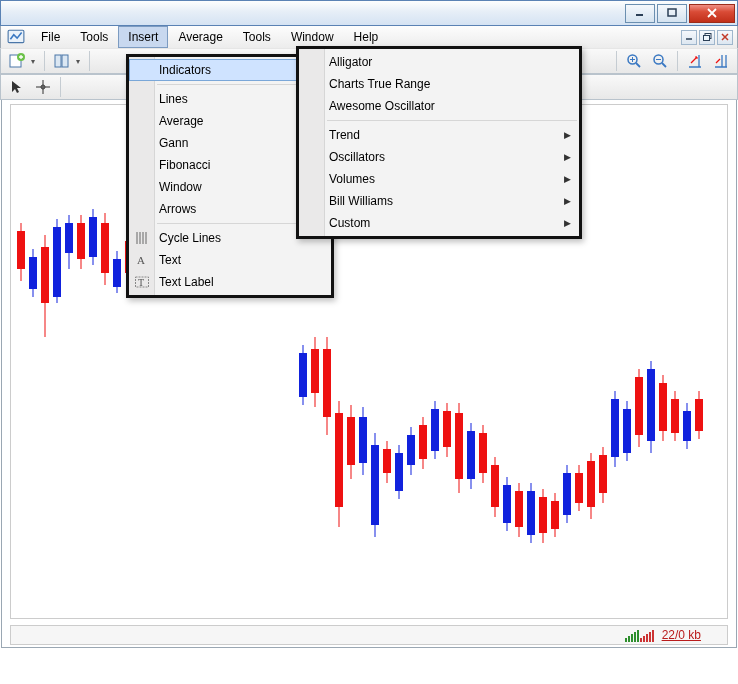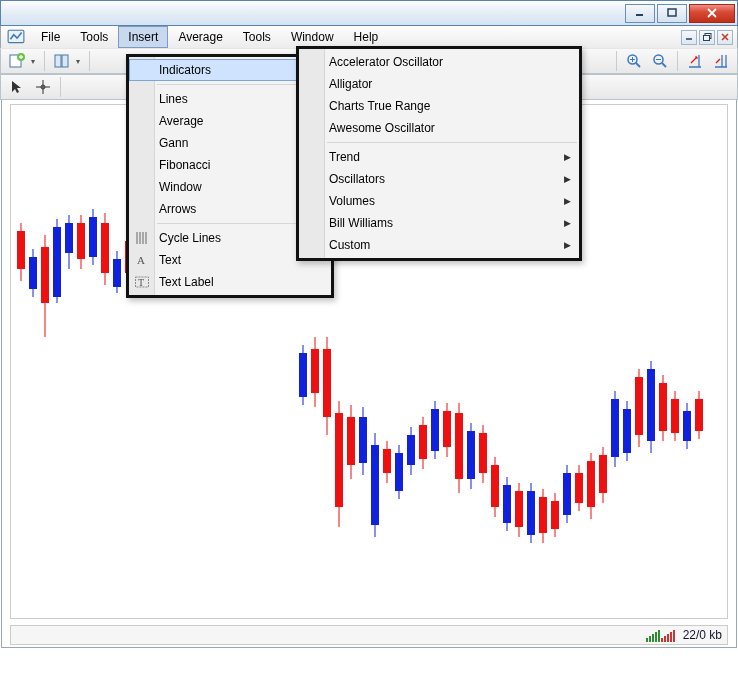--- a/index.html
+++ b/index.html
@@ -29,21 +29,21 @@
 .tb-btn { width: 24px; height: 22px; display: flex; align-items: center; justify-content: center; border: 1px solid transparent; }
 .tb-sep { width: 1px; height: 20px; background: #c5ccd2; margin: 0 3px; }
 .tb-dd { width: 8px; font-size: 8px; color: #555; }
 .chart-area { position: relative; width: 736px; height: 548px; border: 1px solid #9aa7b3; border-top: none; margin-left: 1px; background: #fff; overflow: hidden; }
 .chart-inner { position: absolute; left: 8px; top: 4px; right: 8px; bottom: 28px; background: #fff; border: 1px solid #ccc; }
 .status { position: absolute; left: 8px; right: 8px; bottom: 2px; height: 20px; border: 1px solid #ccc; background: #f6f6f6; display: flex; align-items: center; }
 .status-spacer { flex: 1; }
 .conn-bars { display: flex; align-items: flex-end; gap: 1px; height: 14px; margin-right: 8px; }
 .conn-bars span { width: 2px; background: #2e8f2e; }
 .conn-bars span.r { background: #c33; }
-.status-text { margin-right: 5px; color: #0f172a; }
+.status-text { margin-right: 26px; color: #b91c1c; text-decoration: underline; }
 
 
 .menu { position: absolute; background: #f3f3f3; border: 1px solid #9ea8b1; box-shadow: 2px 3px 6px rgba(0,0,0,.25); z-index: 100; }
 .menu.heavy { border: 3px solid #111; }
 .menu .iconcol { position: absolute; left: 0; top: 0; bottom: 0; width: 26px; background: #eae9e9; border-right: 1px solid #d6d6d6; }
 .menu-items { position: relative; padding: 2px 0; }
 .mi { display: flex; align-items: center; height: 22px; padding: 0 24px 0 30px; white-space: nowrap; cursor: default; position: relative; }
 .mi.hover { background: #cfe3ff; border: 1px solid #7aa7d8; padding: 0 23px 0 29px; height: 22px; }
 .mi .arrow { position: absolute; right: 8px; font-size: 9px; color: #333; }
 .mi .icn { position: absolute; left: 4px; width: 18px; height: 18px; display: flex; align-items: center; justify-content: center; }
@@ -439,23 +439,20 @@
         </span>
         <span>Text Label</span>
       </div>
     </div>
 </div>
 
 <div class="menu heavy" id="indicators-menu">
   <div class="iconcol"></div>
   <div class="menu-items" id="indicators-menu-items">
       <div class="mi">
-        <span>Accelerator Oscillator</span>
-      </div>
-      <div class="mi">
         <span>Alligator</span>
       </div>
       <div class="mi">
         <span>Charts True Range</span>
       </div>
       <div class="mi">
         <span>Awesome Oscillator</span>
       </div>
       <div class="msep"></div>
       <div class="mi">

